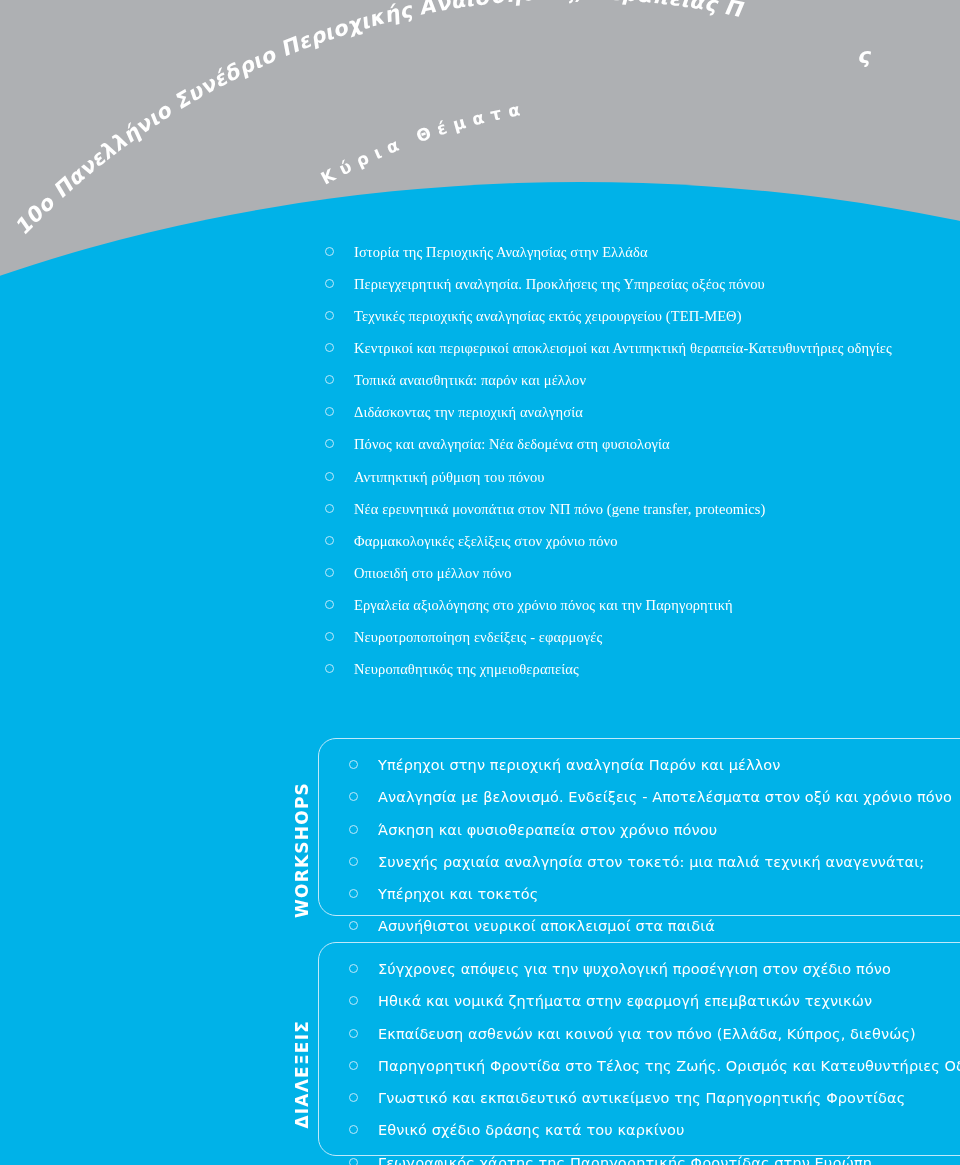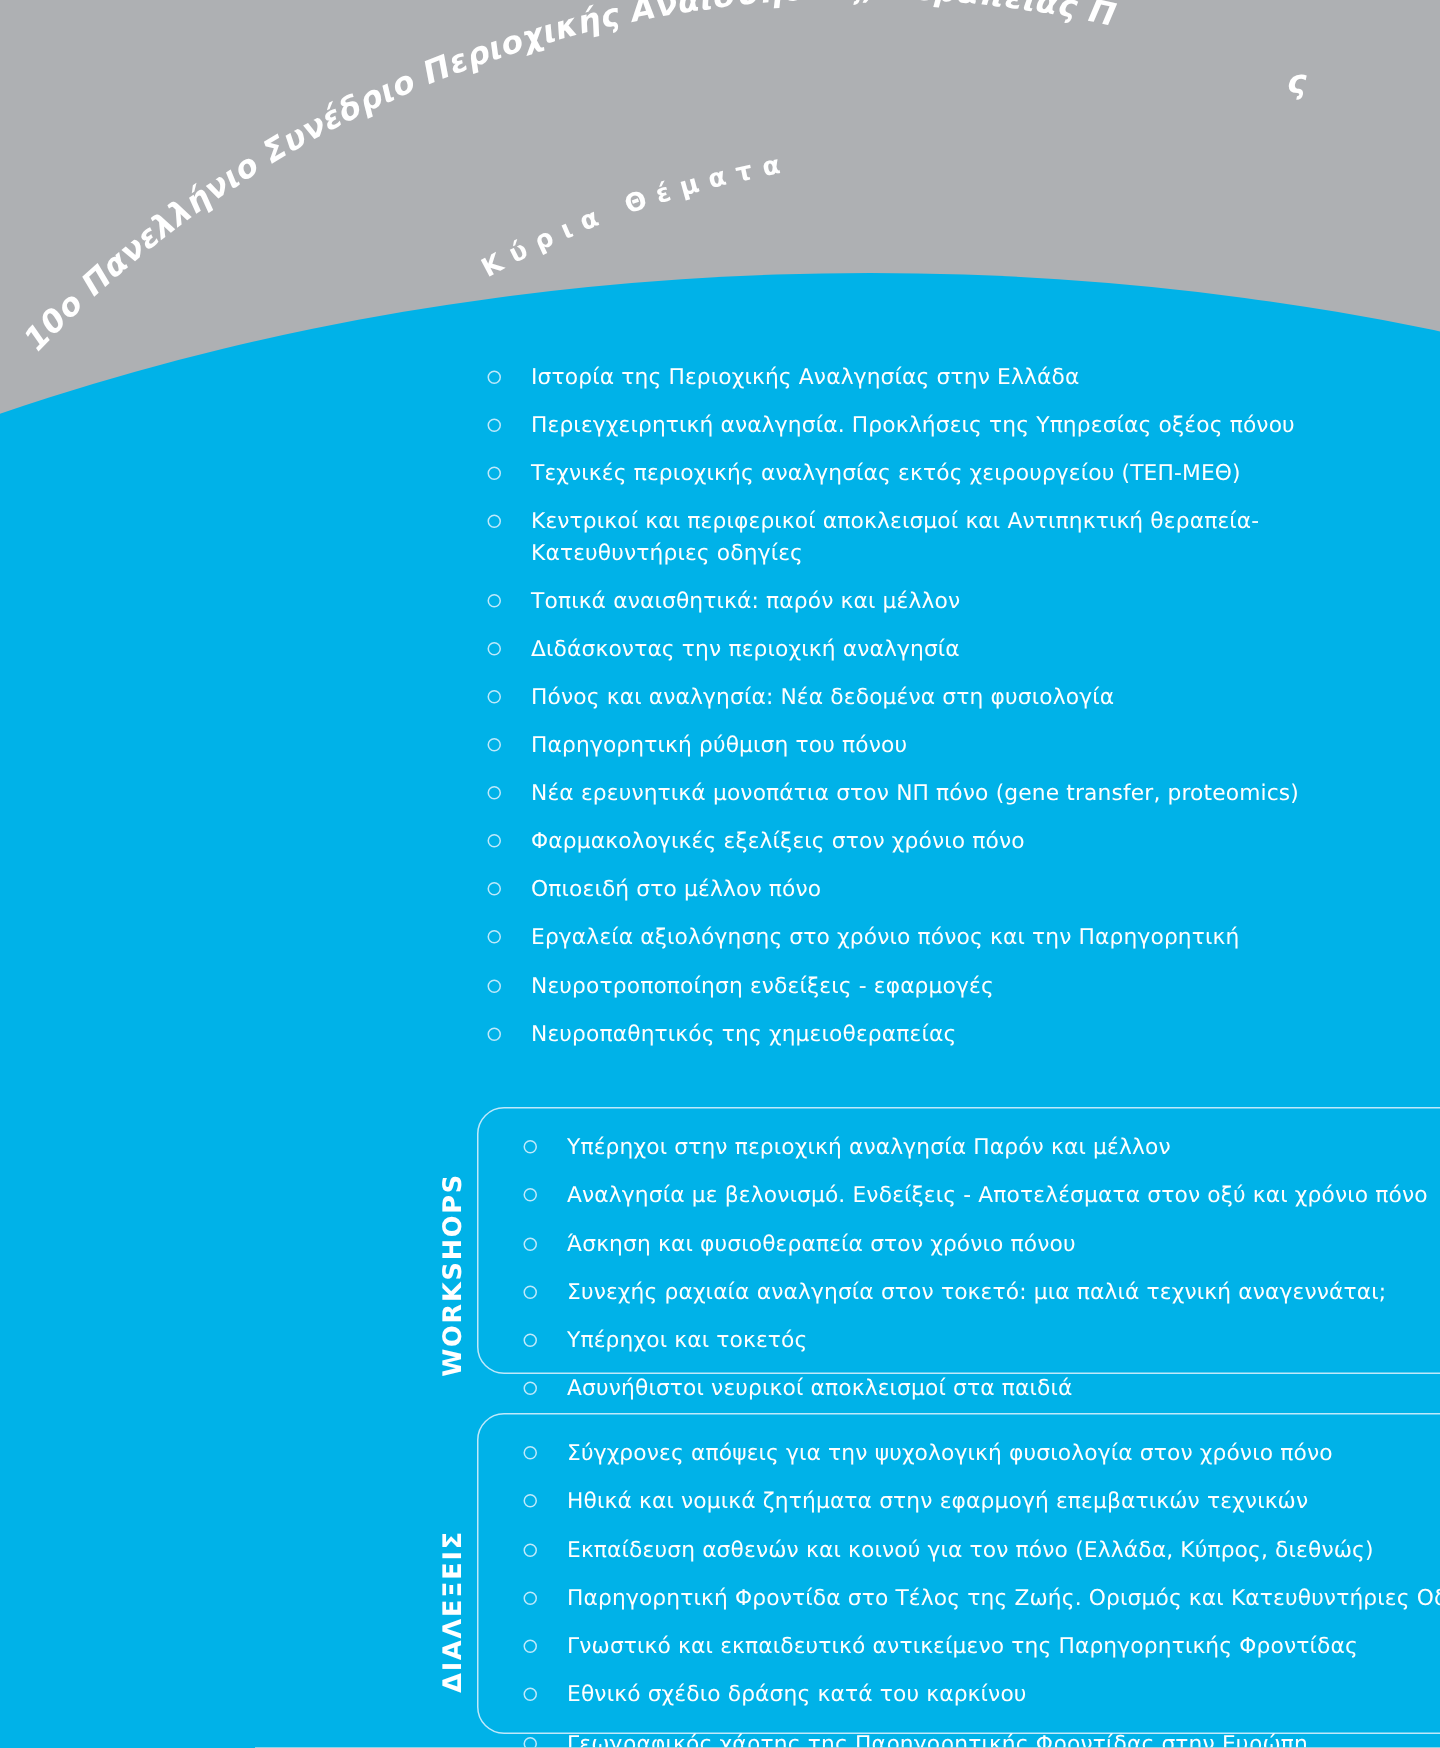--- a/index.html
+++ b/index.html
@@ -62,20 +62,21 @@
     font-style: italic;
     font-family: "DejaVu Sans", "Liberation Sans", sans-serif;
   }
 
   
   .list {
     position: absolute;
     list-style: none;
     margin: 0;
     padding: 0;
+    font-family: Liberation Serif, serif;
   }
   .list li {
     position: relative;
     color: #ffffff;
     font-size: 14.5px;
     line-height: 1.42;
     padding-left: 29px;
     margin-bottom: 11px;
     letter-spacing: 0.1px;
   }
@@ -189,21 +190,21 @@
   <span class="stray-glyph">ς</span>
 
   <ul class="list" id="main-list">
     <li><span class="bullet"></span><span>Ιστορία της Περιοχικής Αναλγησίας στην Ελλάδα</span></li>
     <li><span class="bullet"></span><span>Περιεγχειρητική αναλγησία. Προκλήσεις της Υπηρεσίας οξέος πόνου</span></li>
     <li><span class="bullet"></span><span>Τεχνικές περιοχικής αναλγησίας εκτός χειρουργείου (ΤΕΠ-ΜΕΘ)</span></li>
     <li><span class="bullet"></span><span>Κεντρικοί και περιφερικοί αποκλεισμοί και Αντιπηκτική θεραπεία-Κατευθυντήριες οδηγίες</span></li>
     <li><span class="bullet"></span><span>Τοπικά αναισθητικά: παρόν και μέλλον</span></li>
     <li><span class="bullet"></span><span>Διδάσκοντας την περιοχική αναλγησία</span></li>
     <li><span class="bullet"></span><span>Πόνος και αναλγησία: Νέα δεδομένα στη φυσιολογία</span></li>
-    <li><span class="bullet"></span><span>Παρηγορητική ρύθμιση του πόνου</span></li>
+    <li><span class="bullet"></span><span>Αντιπηκτική ρύθμιση του πόνου</span></li>
     <li><span class="bullet"></span><span>Νέα ερευνητικά μονοπάτια στον ΝΠ πόνο (gene transfer, proteomics)</span></li>
     <li><span class="bullet"></span><span>Φαρμακολογικές εξελίξεις στον χρόνιο πόνο</span></li>
     <li><span class="bullet"></span><span>Οπιοειδή στο μέλλον πόνο</span></li>
     <li><span class="bullet"></span><span>Εργαλεία αξιολόγησης στο χρόνιο πόνος και την Παρηγορητική</span></li>
     <li><span class="bullet"></span><span>Νευροτροποποίηση ενδείξεις - εφαρμογές</span></li>
     <li><span class="bullet"></span><span>Νευροπαθητικός της χημειοθεραπείας</span></li>
   </ul>
 
   <div class="panel" id="panel-workshops">
     <ul class="panel-list">
@@ -212,21 +213,21 @@
       <li><span class="bullet"></span><span>Άσκηση και φυσιοθεραπεία στον χρόνιο πόνου</span></li>
       <li><span class="bullet"></span><span>Συνεχής ραχιαία αναλγησία στον τοκετό: μια παλιά τεχνική αναγεννάται;</span></li>
       <li><span class="bullet"></span><span>Υπέρηχοι και τοκετός</span></li>
       <li><span class="bullet"></span><span>Ασυνήθιστοι νευρικοί αποκλεισμοί στα παιδιά</span></li>
     </ul>
   </div>
   <div class="side-label" id="label-workshops">WORKSHOPS</div>
 
   <div class="panel" id="panel-lectures">
     <ul class="panel-list">
-      <li><span class="bullet"></span><span>Σύγχρονες απόψεις για την ψυχολογική φυσιολογία στον χρόνιο πόνο</span></li>
+      <li><span class="bullet"></span><span>Σύγχρονες απόψεις για την ψυχολογική προσέγγιση στον σχέδιο πόνο</span></li>
       <li><span class="bullet"></span><span>Ηθικά και νομικά ζητήματα στην εφαρμογή επεμβατικών τεχνικών</span></li>
       <li><span class="bullet"></span><span>Εκπαίδευση ασθενών και κοινού για τον πόνο (Ελλάδα, Κύπρος, διεθνώς)</span></li>
       <li><span class="bullet"></span><span>Παρηγορητική Φροντίδα στο Τέλος της Ζωής. Ορισμός και Κατευθυντήριες Οδηγίες</span></li>
       <li><span class="bullet"></span><span>Γνωστικό και εκπαιδευτικό αντικείμενο της Παρηγορητικής Φροντίδας</span></li>
       <li><span class="bullet"></span><span>Εθνικό σχέδιο δράσης κατά του καρκίνου</span></li>
       <li><span class="bullet"></span><span>Γεωγραφικός χάρτης της Παρηγορητικής Φροντίδας στην Ευρώπη</span></li>
     </ul>
   </div>
   <div class="side-label" id="label-lectures">ΔΙΑΛΕΞΕΙΣ</div>
 

